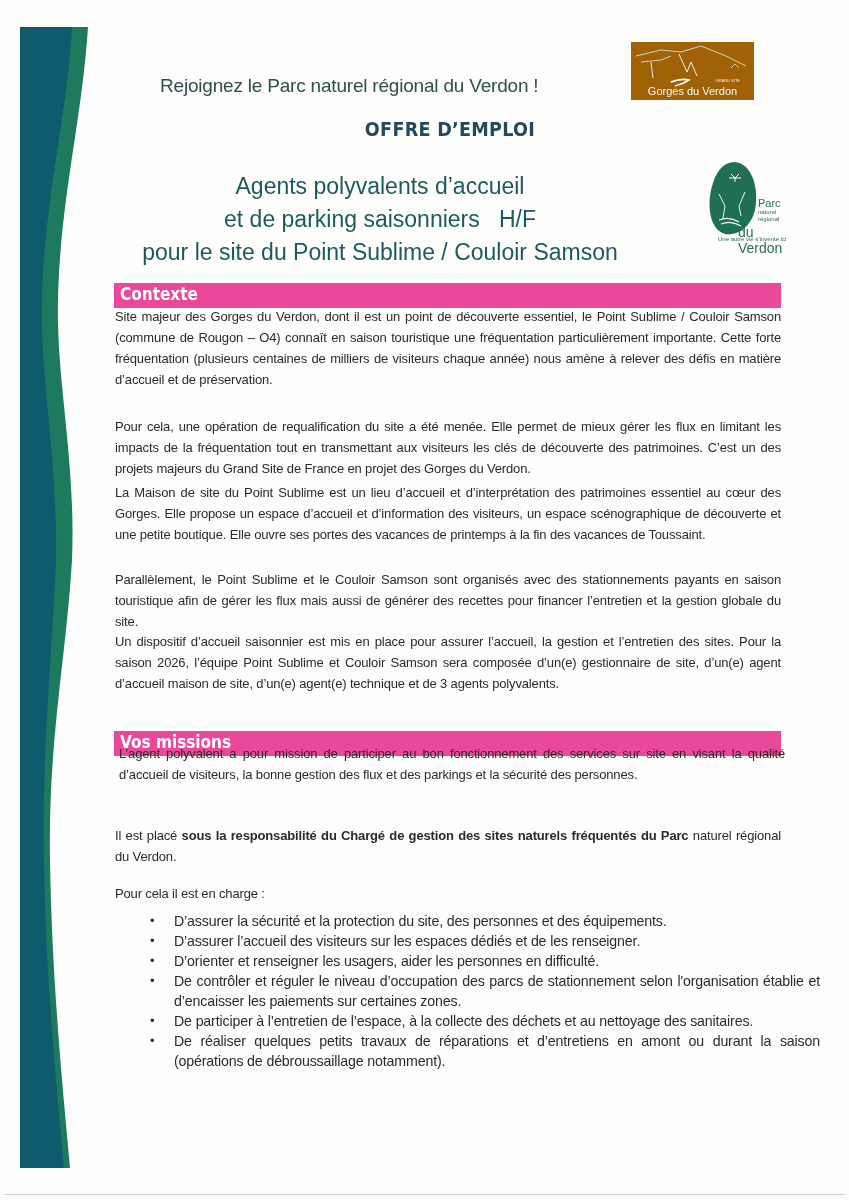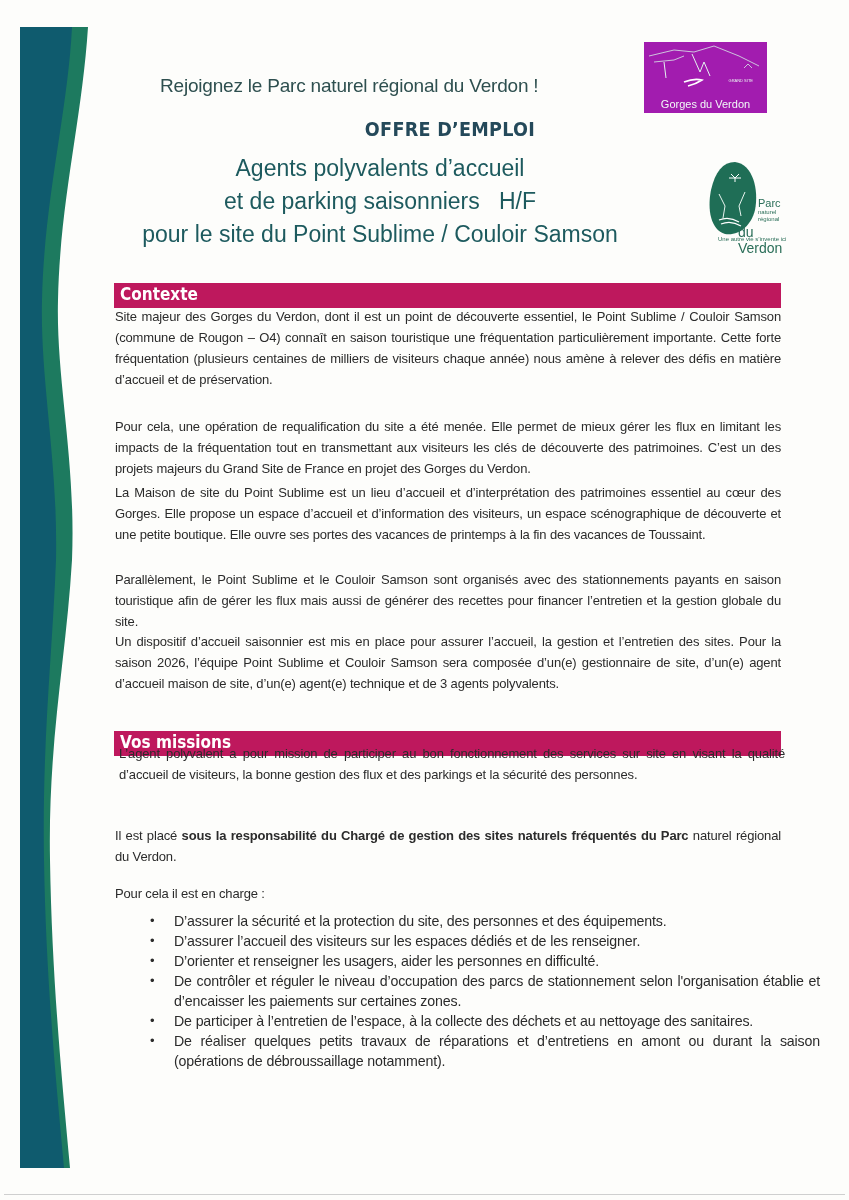--- a/index.html
+++ b/index.html
@@ -10,53 +10,53 @@
       color: #2b2b2b;
     }
     .side-band { position: absolute; left: 0; top: 0; width: 130px; height: 1200px; }
     .bottom-rule { position: absolute; left: 4px; right: 4px; top: 1194px; height: 1px; background: #cfcfcf; }
 
     .header-tagline {
       position: absolute; left: 160px; top: 75px; font-size: 19px; color: #2e4f4f;
       letter-spacing: -0.2px;
     }
     .logo-gorges {
-      position: absolute; left: 631px; top: 42px; width: 123px; height: 71px;
-      background: #a21caf; overflow: hidden; margin-left: 13px;
+      position: absolute; left: 631px; top: 42px; width: 123px; height: 58px;
+      background: #a16207; overflow: hidden;
     }
     .logo-gorges svg { position: absolute; left: 0; top: 0; }
     .logo-gorges .label-small {
       position: absolute; right: 14px; top: 36px; font-size: 4px; color: #e9f4f1;
     }
     .logo-gorges .label {
       position: absolute; left: 0; right: 0; bottom: 3px; text-align: center;
       color: #f2faf8; font-size: 11px;
     }
 
     .offer-title {
       position: absolute; left: 300px; top: 117px; width: 300px; text-align: center;
       font-family: "DejaVu Sans", sans-serif; font-weight: bold; font-size: 20px; color: #24495a;
       letter-spacing: 0.3px; transform: scaleX(0.88);
     }
     .job-title {
-      position: absolute; left: 100px; top: 152px; width: 560px; text-align: center;
+      position: absolute; left: 100px; top: 170px; width: 560px; text-align: center;
       color: #1d5a5e; font-size: 23px; line-height: 33px;
     }
     .logo-parc {
       position: absolute; left: 700px; top: 160px; width: 80px; height: 95px;
     }
     .logo-parc .oval { position: absolute; left: 5px; top: 0; }
     .logo-parc .t1 { position: absolute; left: 58px; top: 37px; font-size: 11px; color: #2a6e58; }
     .logo-parc .t2 { position: absolute; left: 58px; top: 49px; font-size: 6px; line-height: 7px; color: #2a6e58; }
     .logo-parc .t3 { position: absolute; left: 38px; top: 64px; font-size: 14px; color: #2a6e58; }
     .logo-parc .t4 { position: absolute; left: 18px; top: 76px; font-size: 6px; color: #2a6e58; white-space: nowrap; }
 
     .section-bar {
       position: absolute; left: 114px; width: 667px; height: 25px;
-      background: #be185d;
+      background: #ec4899;
     }
     .section-bar span {
       position: absolute; left: 6px; top: 1px; color: #ffffff;
       font-family: "DejaVu Sans", sans-serif; font-weight: bold; font-size: 17px;
       transform: scaleX(0.9); transform-origin: left center;
     }
 
     .para {
       position: absolute; left: 115px; width: 666px; font-size: 13px; line-height: 21px;
       text-align: justify; color: #2b2b2b; letter-spacing: -0.15px;

